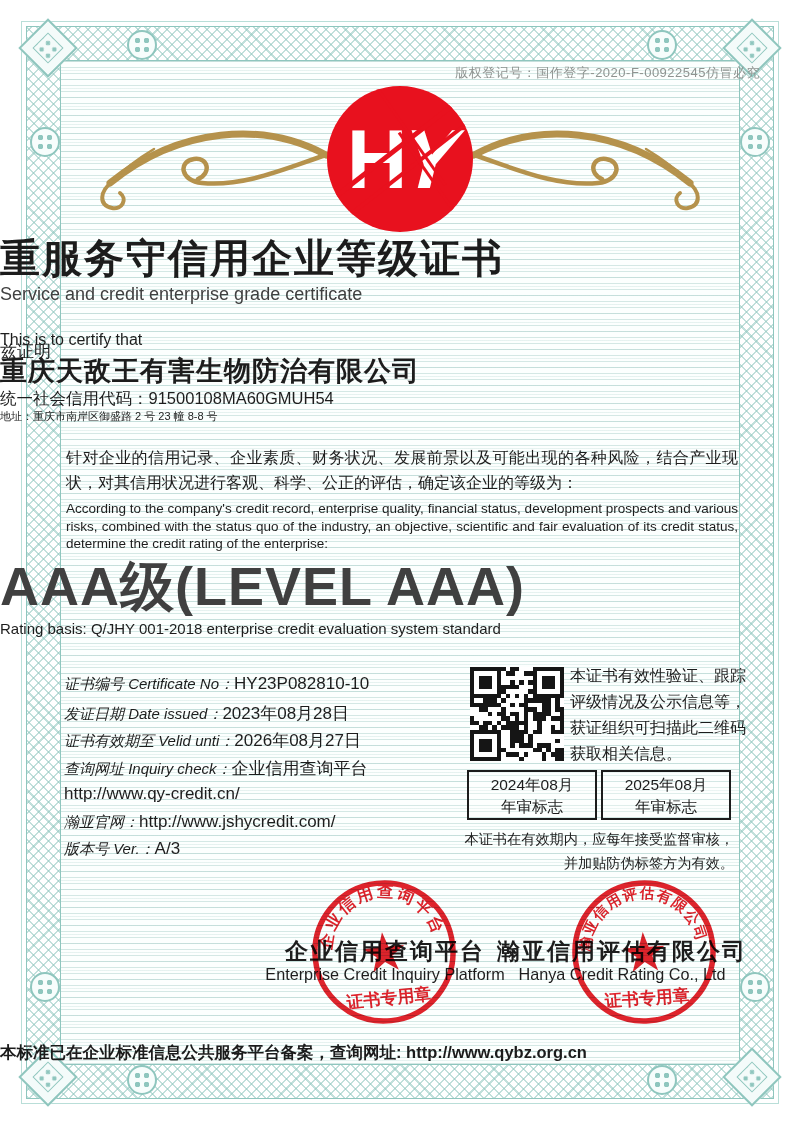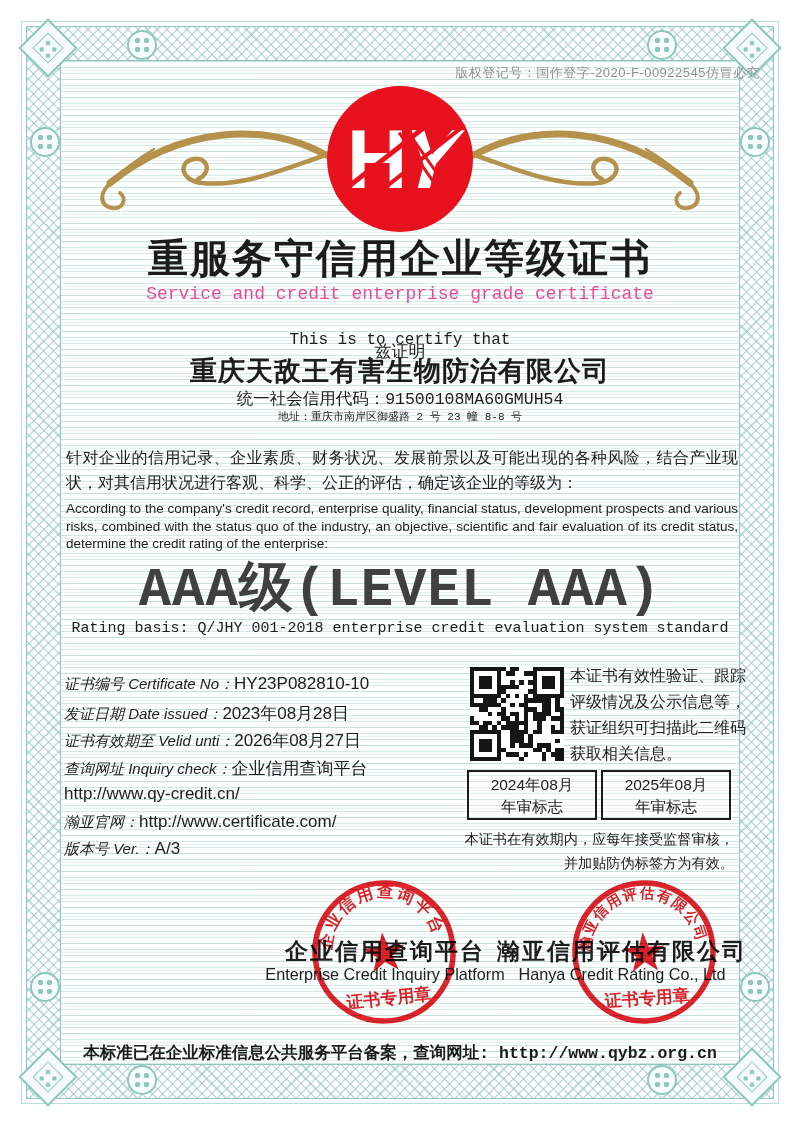--- a/index.html
+++ b/index.html
@@ -32,23 +32,23 @@
   .logo .lh,.logo .ly{font-size:84px;font-weight:bold;color:#ffffff;line-height:1;letter-spacing:-6px;}
   .logo .ly{display:inline-block;transform:skewX(-14deg);margin-left:2px;}
   .crack{position:absolute;left:-30%;width:160%;background:#e8111e;z-index:5;}
   .c1{top:40%;height:5px;transform:rotate(-38deg);}
   .c2{top:60%;height:4px;transform:rotate(-38deg);}
   .c3{top:30%;height:3px;left:10%;width:90%;transform:rotate(55deg);}
   .c4{top:68%;height:3px;left:30%;width:90%;transform:rotate(55deg);}
   .flourish{position:absolute;top:113px;width:252px;height:100px;z-index:3;}
   .fl-l{left:84px;} .fl-r{left:464px;transform:scaleX(-1);}
   
-  .t-center{position:absolute;left:0;width:800px;text-align:center;z-index:4;font-family:Liberation Mono, monospace;}
+  .t-center{position:absolute;left:0;width:800px;z-index:4;}
   .title{top:231px;font-size:40px;font-weight:800;letter-spacing:2px;color:#1c1c1c;}
-  .subtitle{top:284px;font-size:18px;color:#ec4899;}
+  .subtitle{top:284px;font-size:18px;color:#404040;}
   .certify-cn{top:312px;font-size:17px;margin-top:28px;}
   .certify-en{top:331px;font-size:16px;}
   .company{top:353px;font-size:27px;font-weight:bold;letter-spacing:1px;}
   .code{top:388px;font-size:16.5px;}
   .addr{top:409px;font-size:11px;}
   
   .para{position:absolute;left:66px;width:672px;z-index:4;text-align:justify;}
   .para-cn{top:446px;font-size:16px;line-height:1.55;}
   .para-en{top:500px;font-size:13.5px;line-height:1.3;}
   .grade{top:551px;font-size:54px;font-weight:800;color:#404040;letter-spacing:1px;}
@@ -147,21 +147,21 @@
   <div class="para para-en">According to the company's credit record, enterprise quality, financial status, development prospects and various risks, combined with the status quo of the industry, an objective, scientific and fair evaluation of its credit status, determine the credit rating of the enterprise:</div>
   <div class="t-center grade">AAA级(LEVEL AAA)</div>
   <div class="t-center basis-en">Rating basis: Q/JHY 001-2018 enterprise credit evaluation system standard</div>
 
   <div class="details">
     <div class="drow"><span class="dlabel">证书编号 Certificate No：</span><span>HY23P082810-10</span></div>
     <div class="drow"><span class="dlabel">发证日期 Date issued：</span><span>2023年08月28日</span></div>
     <div class="drow"><span class="dlabel">证书有效期至 Velid unti：</span><span>2026年08月27日</span></div>
     <div class="drow"><span class="dlabel">查询网址 Inquiry check：</span><span>企业信用查询平台</span></div>
     <div class="drow"><span class="dlabel"></span><span>http://www.qy-credit.cn/</span></div>
-    <div class="drow"><span class="dlabel">瀚亚官网：</span><span>http://www.certificate.com/</span></div>
+    <div class="drow"><span class="dlabel">瀚亚官网：</span><span>http://www.jshycredit.com/</span></div>
     <div class="drow"><span class="dlabel">版本号 Ver.：</span><span>A/3</span></div>
   </div>
 
   <div class="qr">
       <svg id="qr-svg" viewBox="0 0 21 21" shape-rendering="crispEdges">
         <rect x="0" y="0" width="1" height="1" fill="#151515"></rect>
         <rect x="1" y="0" width="1" height="1" fill="#151515"></rect>
         <rect x="2" y="0" width="1" height="1" fill="#151515"></rect>
         <rect x="3" y="0" width="1" height="1" fill="#151515"></rect>
         <rect x="4" y="0" width="1" height="1" fill="#151515"></rect>

